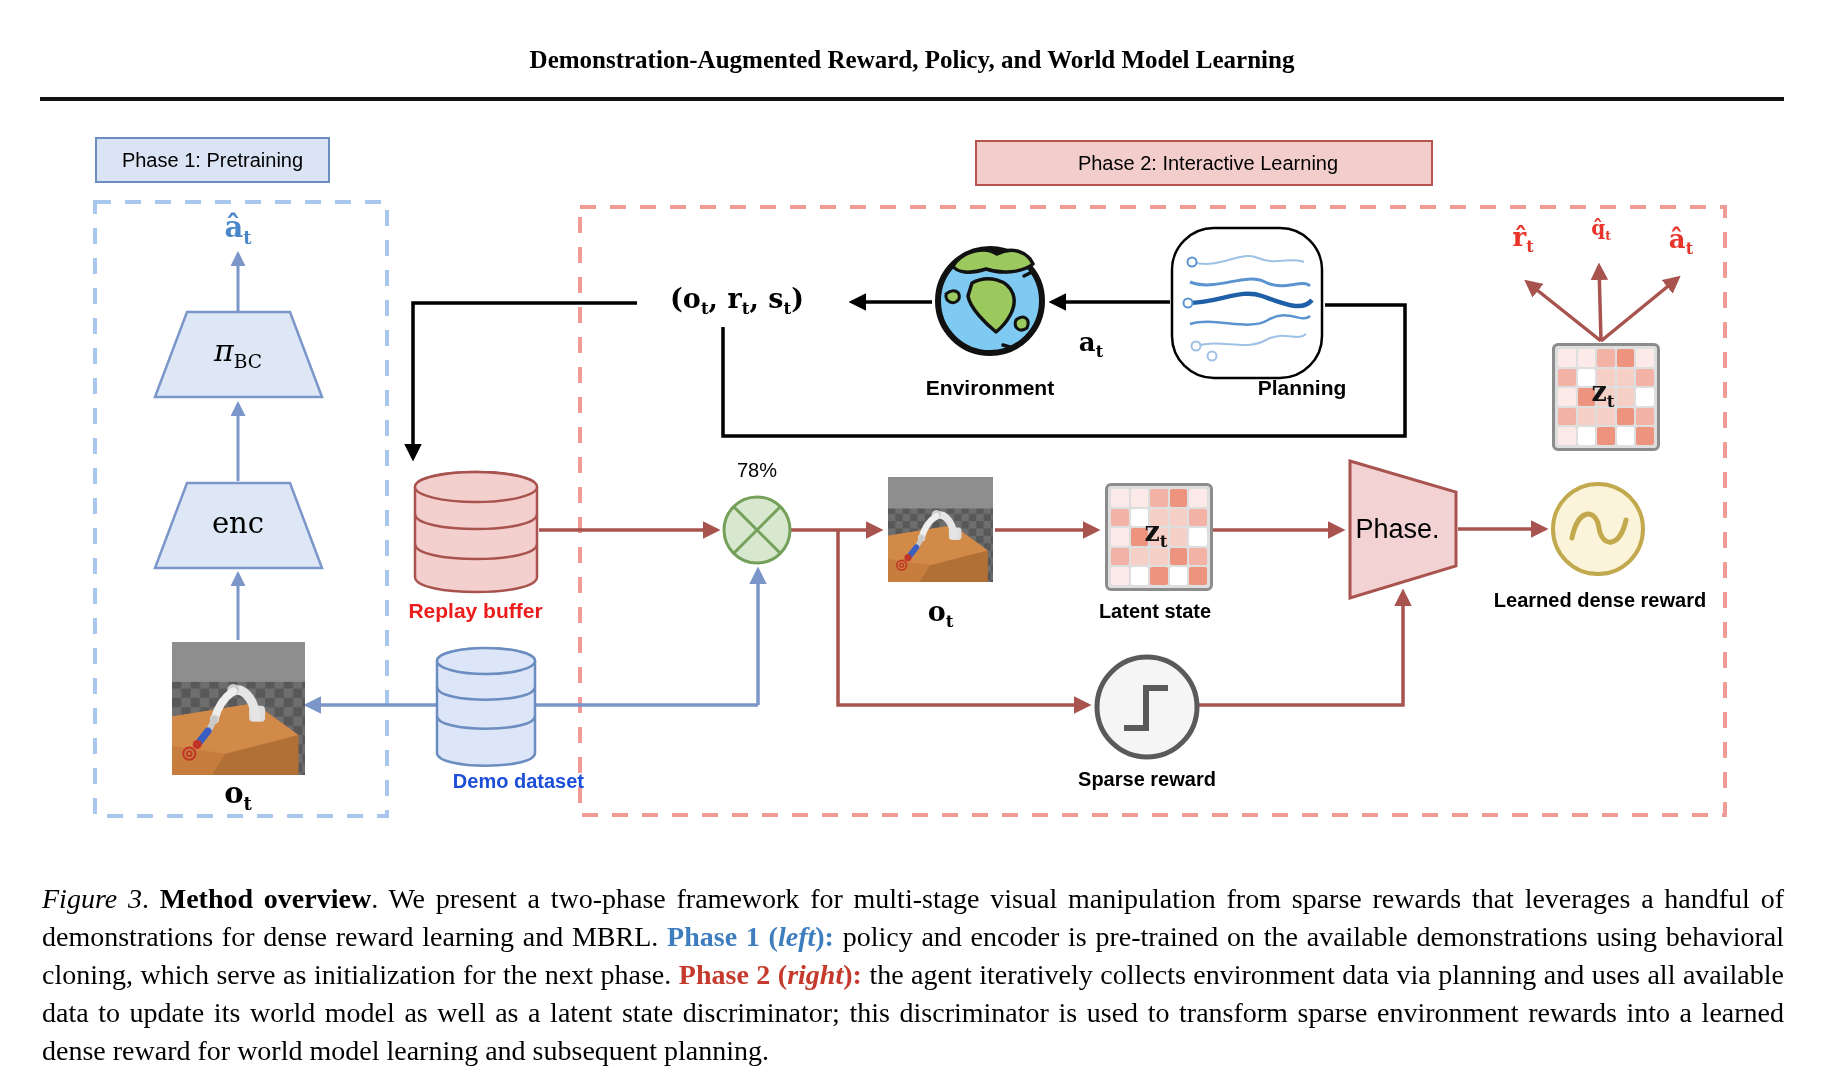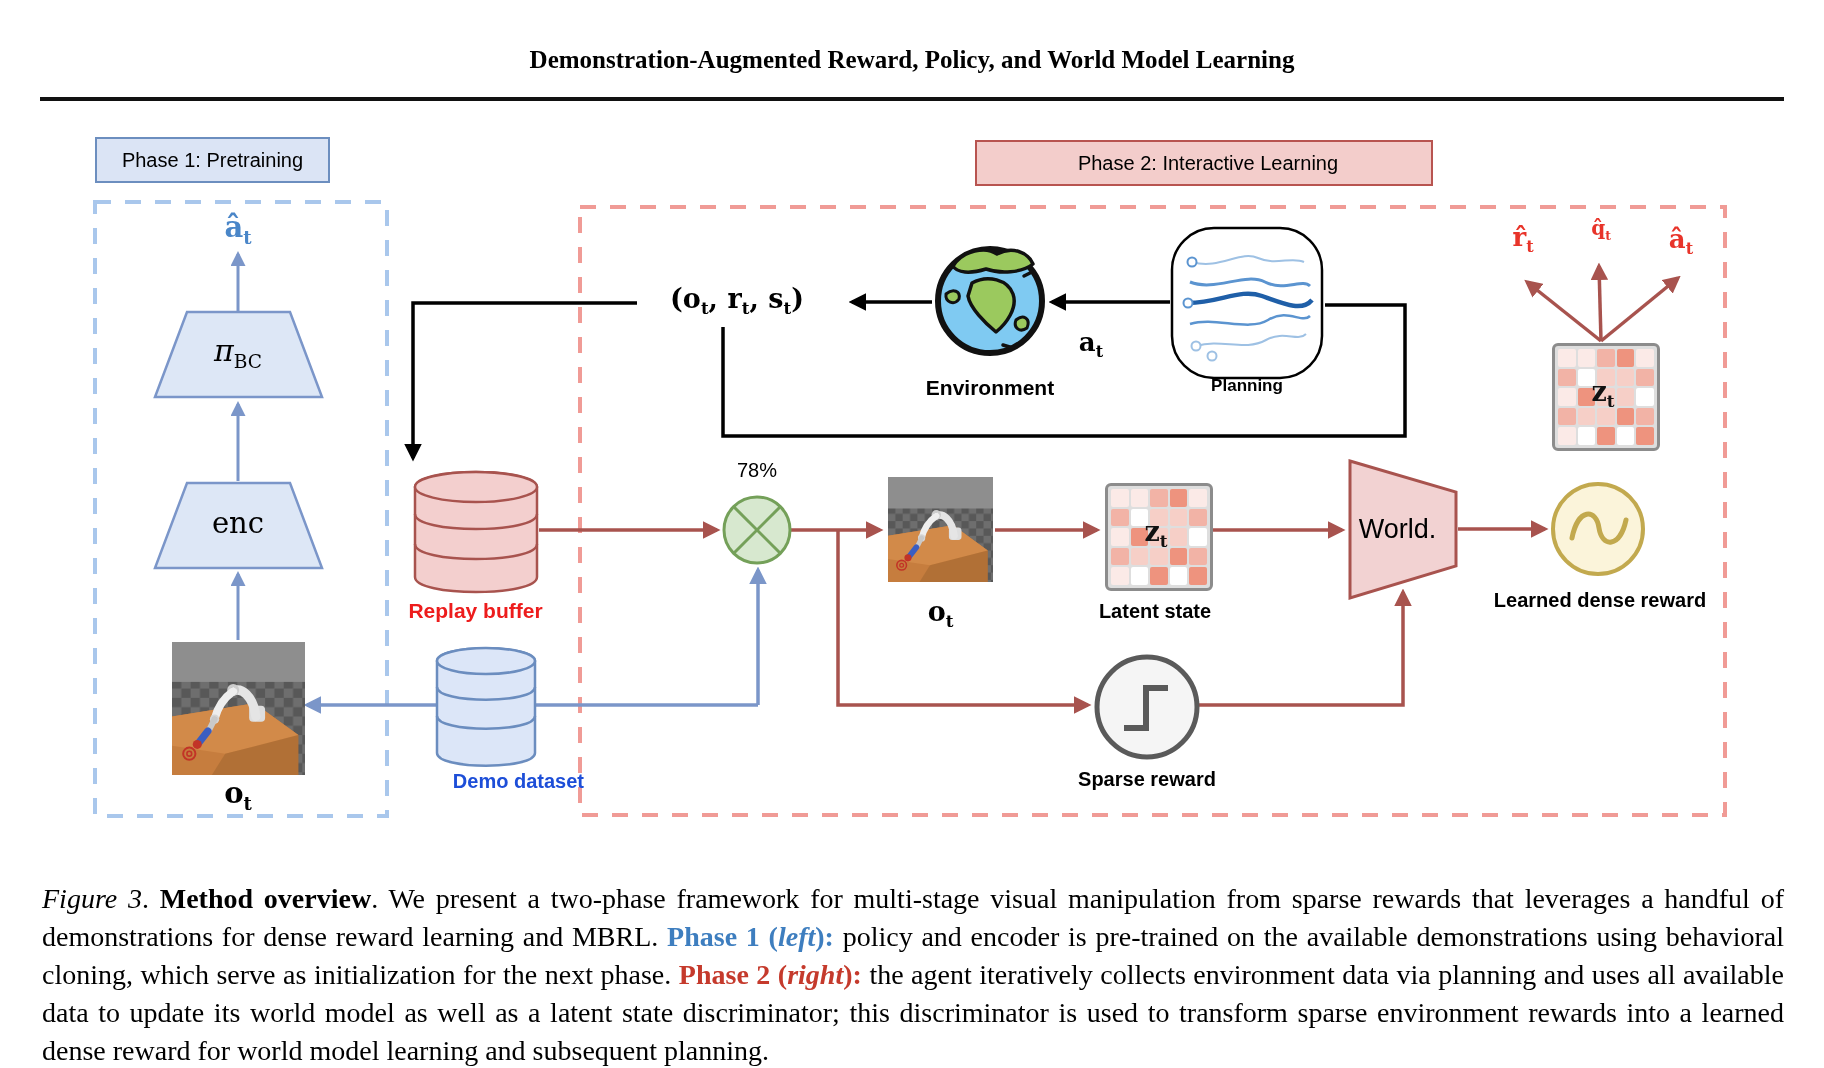--- a/index.html
+++ b/index.html
@@ -197,21 +197,21 @@
   <div class="lbl bold demotxt ctr" style="left:389px;top:770px;width:195px;font-size:20px;">Demo dataset</div>
   <div class="lbl ctr" style="left:717px;top:459px;width:80px;font-size:20px;">78%</div>
 
   <div class="lbl math ctr" style="left:632px;top:283px;width:210px;font-size:27px;">
     <span>(o</span><sub>t</sub><span>, r</span><sub>t</sub><span>, s</span><sub>t</sub><span>)</span>
   </div>
   <div class="lbl math ctr" style="left:1063px;top:327px;width:56px;font-size:26px;">
     <span>a</span><sub>t</sub>
   </div>
   <div class="lbl bold ctr" style="left:890px;top:376px;width:200px;font-size:21px;">Environment</div>
-  <div class="lbl bold ctr" style="left:1147px;top:376px;width:200px;font-size:17px;">Planning</div>
+  <div class="lbl bold ctr" style="left:1202px;top:376px;width:200px;font-size:21px;">Planning</div>
 
   <svg class="robot" style="left:888px;top:477px;" width="105" height="105" viewBox="0 0 100 100">
     <defs>
       <pattern id="chkB" width="14" height="14" patternUnits="userSpaceOnUse">
         <rect width="14" height="14" fill="#6e6e6e"></rect>
         <rect width="7" height="7" fill="#585858"></rect>
         <rect x="7" y="7" width="7" height="7" fill="#585858"></rect>
       </pattern>
     </defs>
     <rect x="0" y="0" width="100" height="32" fill="#8e8e8e"></rect>
@@ -264,21 +264,21 @@
         <div class="gcell" style="background: rgb(238, 147, 126);"></div>
         <div class="gcell" style="background: rgb(255, 255, 255);"></div>
         <div class="gcell" style="background: rgb(238, 147, 126);"></div>
       </div>
     <div class="gridlabel">
       <span><span>z</span><sub>t</sub></span>
     </div>
   </div>
   <div class="lbl bold ctr" style="left:1055px;top:600px;width:200px;font-size:20px;">Latent state</div>
 
-  <div class="lbl ctr" style="left:1350px;top:514px;width:95px;font-size:27px;">World.</div>
+  <div class="lbl ctr" style="left:1350px;top:514px;width:95px;font-size:27px;">Phase.</div>
   <div class="lbl bold ctr" style="left:1047px;top:768px;width:200px;font-size:20px;">Sparse reward</div>
   <div class="lbl bold ctr" style="left:1490px;top:589px;width:220px;font-size:20px;">Learned dense reward</div>
 
   <div class="gridwrap" style="left:1552px;top:343px;">
     <div class="pgrid">
         <div class="gcell" style="background: rgb(251, 234, 231);"></div>
         <div class="gcell" style="background: rgb(251, 234, 231);"></div>
         <div class="gcell" style="background: rgb(242, 179, 166);"></div>
         <div class="gcell" style="background: rgb(238, 147, 126);"></div>
         <div class="gcell" style="background: rgb(251, 234, 231);"></div>

